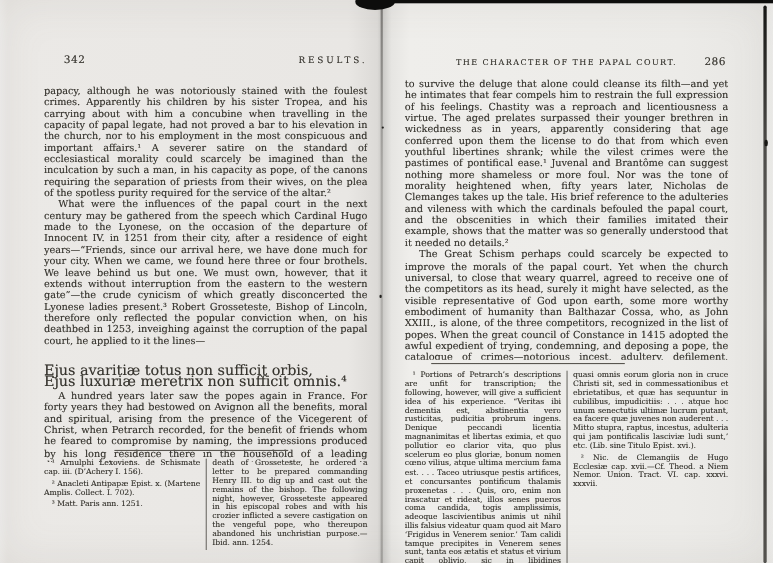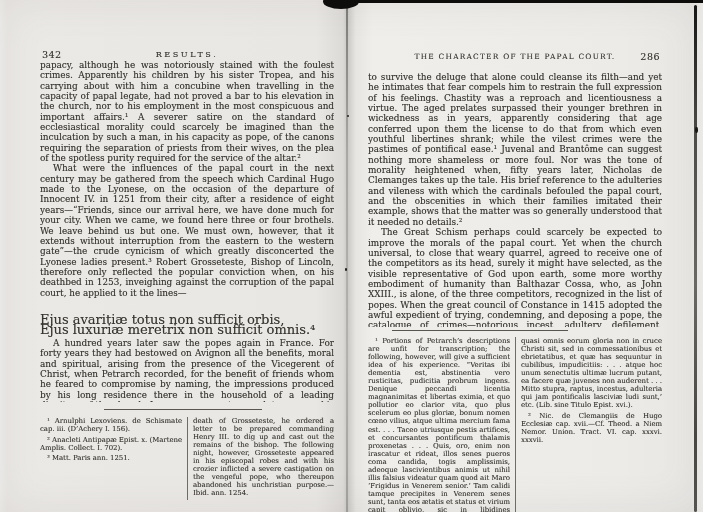--- a/index.html
+++ b/index.html
@@ -30,28 +30,28 @@
   .speck.s1{left:347px;top:115px;width:2px;height:2px;}
   .speck.s2{left:344.5px;top:268px;width:2.5px;height:2.5px;}
   .speck.s3{left:694.5px;top:127px;width:3px;height:6px;border-radius:40%;background:#191815;}
 
   .ink{color:#37352f;text-shadow:0.15px 0 0.3px rgba(55,53,47,0.45);}
 
   .header{position:absolute;height:12px;}
   .header-left{top:49px;left:40px;width:294px;}
   .header-right{top:51px;left:368px;width:294px;}
   .pgnum{position:absolute;top:0;font-size:9.5px;letter-spacing:0.5px;}
-  .pgnum.l{left:2px;}
+  .pgnum.l{left:18px;}
   .pgnum.r{right:2px;}
   .rhead{position:absolute;left:0;right:0;top:1px;text-align:center;}
-  .rhead.left{font-size:8px;letter-spacing:2.6px;}
+  .rhead.left{font-size:8px;letter-spacing:2.6px;text-align:right;}
   .rhead.right{font-size:7.3px;letter-spacing:1.3px;}
 
   .bodytext{position:absolute;font-size:8.8px;line-height:10.35px;text-align:justify;overflow:hidden;}
-  .body-left{top:60px;left:40px;width:294px;height:342px;}
+  .body-left{top:78px;left:40px;width:294px;height:342px;}
   .body-right{top:72px;left:368px;width:294px;height:255px;}
   .bodytext p{margin:0;text-indent:13px;}
   .bodytext p.cont{text-indent:0;}
   .verse{text-align:left;font-size:13px;line-height:9.6px;margin:17px 0 4px 0;}
 
   .fnrule{position:absolute;border-top:1px solid #595650;height:0;}
   .fnrule-left{top:409px;left:104px;width:158px;}
   .fnrule-right{top:330px;left:392px;width:176px;}
 
   .footnotes{position:absolute;display:flex;font-size:6.9px;line-height:8.05px;text-align:justify;}

